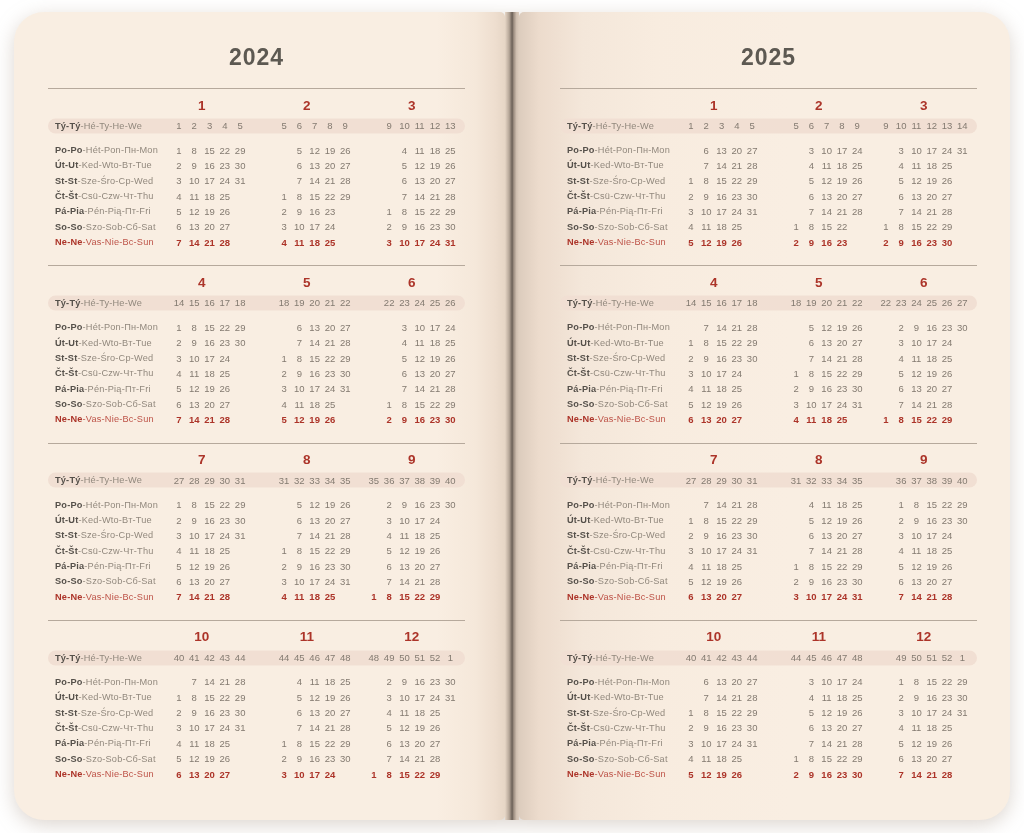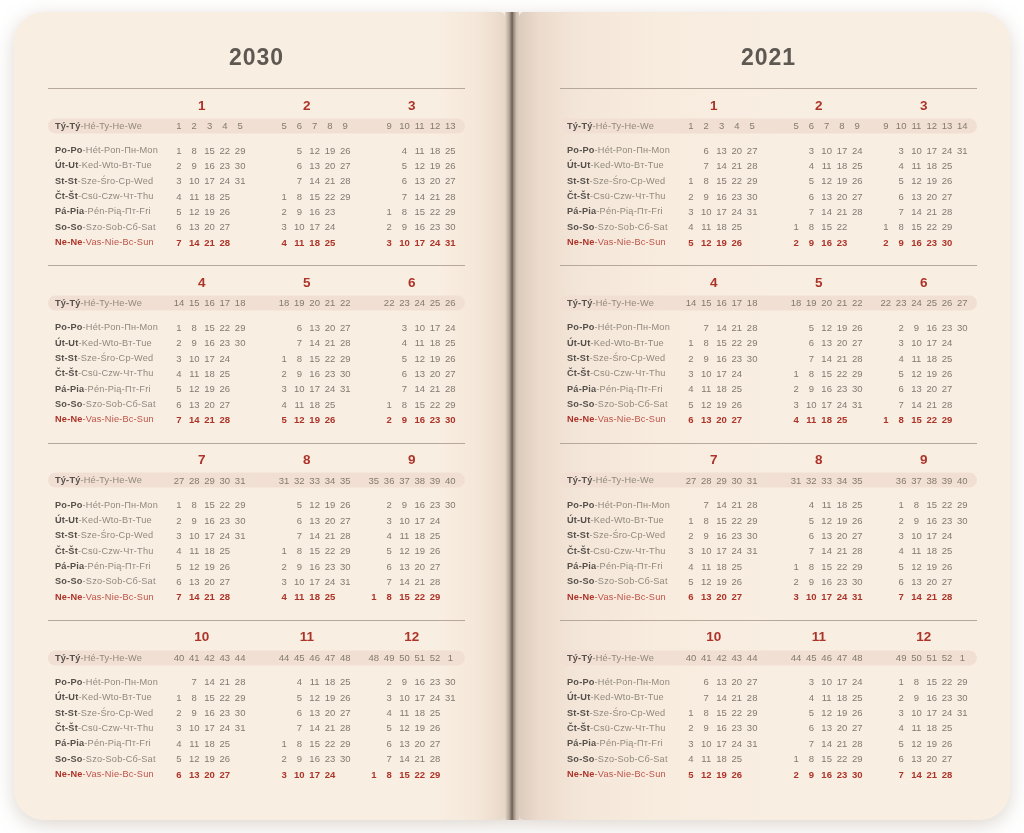--- a/index.html
+++ b/index.html
@@ -32,21 +32,21 @@
   .day-row{height:15.35px;display:flex;align-items:center;width:417px;}
   .mgrid{position:relative;flex:none;display:flex;}
   .cell{flex:none;width:15.3px;text-align:center;font-size:9.5px;color:#837a70;}
   .sunday .cell{color:#ac3429;font-weight:bold;}
 </style>
 </head>
 <body>
 
 <div class="book">
   <div class="page page-left">
-    <div class="year">2030</div>
+    <div class="year">2024</div>
     <div class="quarters">
         <div class="quarter">
           <div class="mnum-row">
             <div class="mnum-spacer"></div>
             <div class="mnum">1</div>
             <div class="mnum">2</div>
             <div class="mnum">3</div>
           </div>
           <div class="week-row">
             <div class="pill"></div>
@@ -866,21 +866,21 @@
                 <span class="cell">29</span>
                 <span class="cell"></span>
               </div>
             </div>
           </div>
         </div>
       </div>
   </div>
   <div class="spine"></div>
   <div class="page page-right">
-    <div class="year">2021</div>
+    <div class="year">2025</div>
     <div class="quarters">
         <div class="quarter">
           <div class="mnum-row">
             <div class="mnum-spacer"></div>
             <div class="mnum">1</div>
             <div class="mnum">2</div>
             <div class="mnum">3</div>
           </div>
           <div class="week-row">
             <div class="pill"></div>

